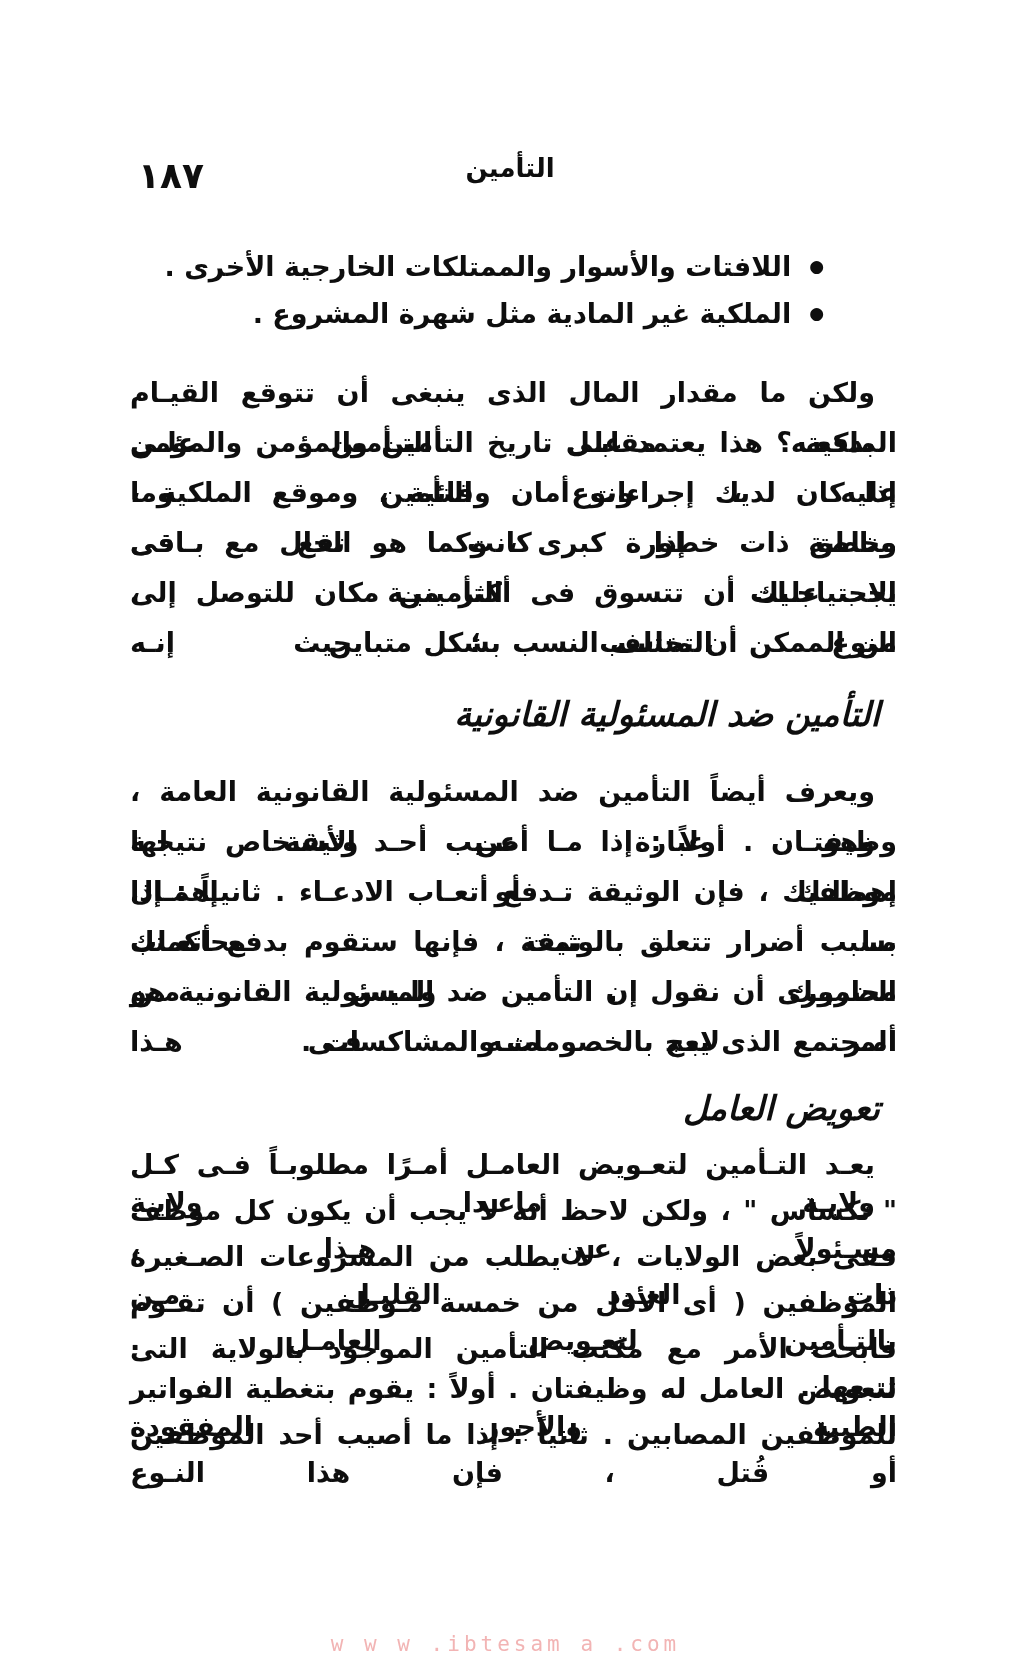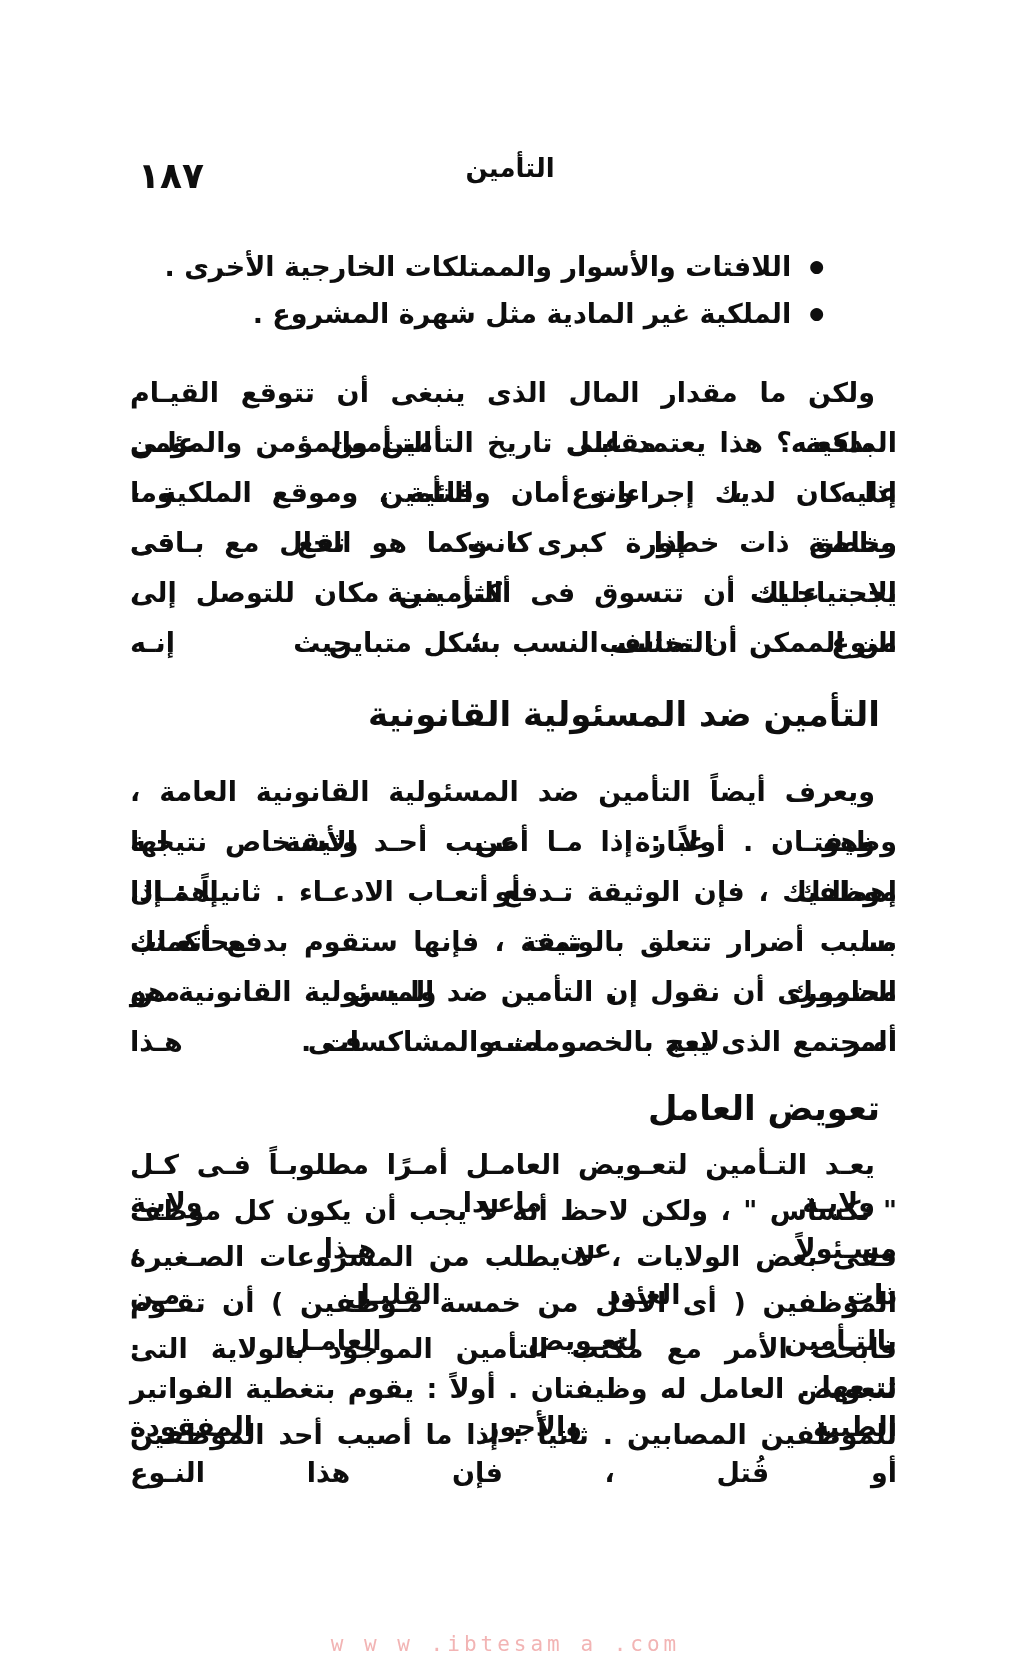--- a/index.html
+++ b/index.html
@@ -57,20 +57,21 @@
   .line.last { text-align-last: right; }
   .lh50 .line { height: 50px; line-height: 50px; }
   .lh46 .line { height: 46px; line-height: 38px; }
 
   
   .heading {
     left: 113px; width: 767px;
     direction: rtl; text-align: right;
     font-size: 34px; font-weight: 900;
     letter-spacing: 0.5px;
+    font-style: italic;
   }
   .heading-1 { top: 694px; }
   .heading-2 { top: 1088px; }
 
   
   .watermark {
     left: 0; right: 9px; top: 1632px;
     text-align: center;
     direction: ltr;
     font-family: "DejaVu Sans Mono", monospace;

